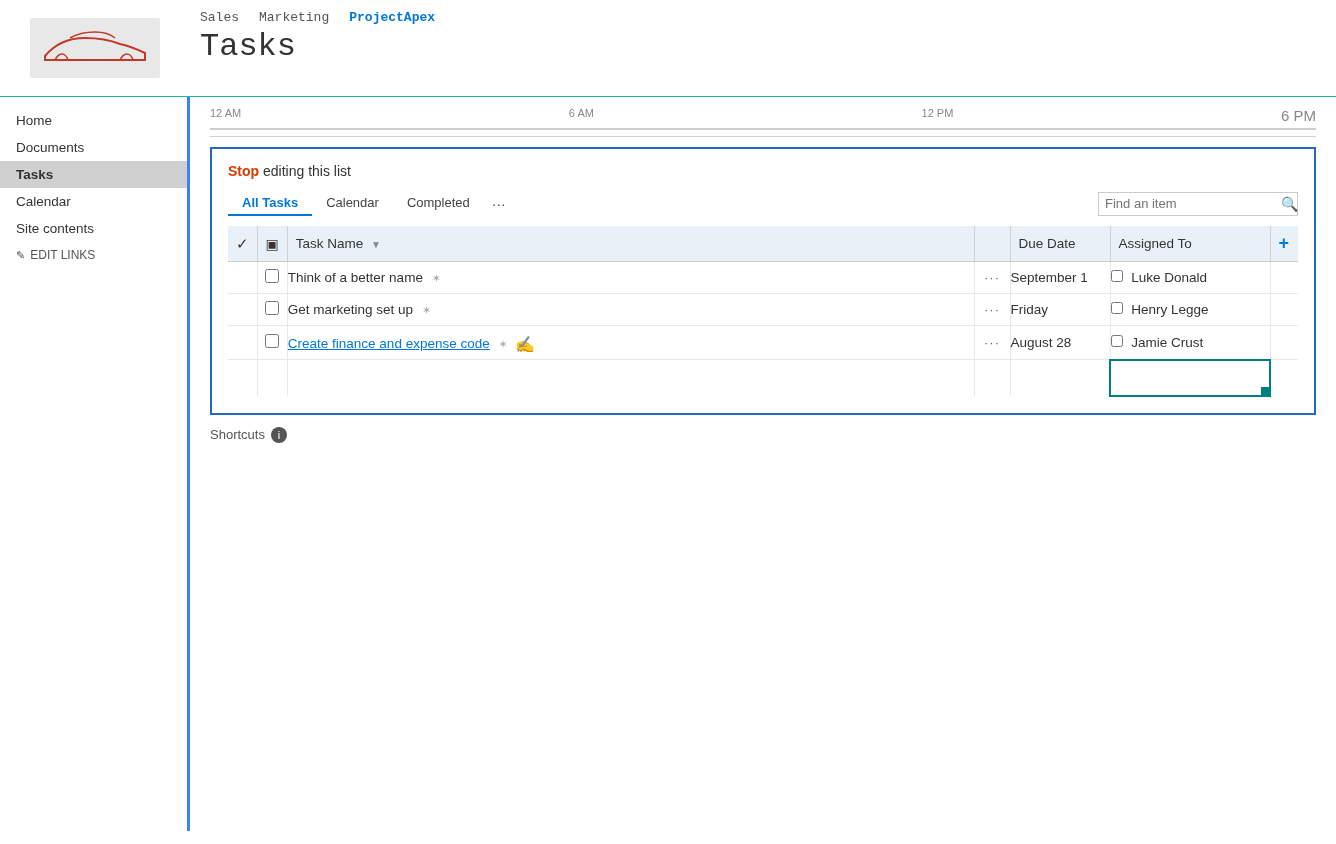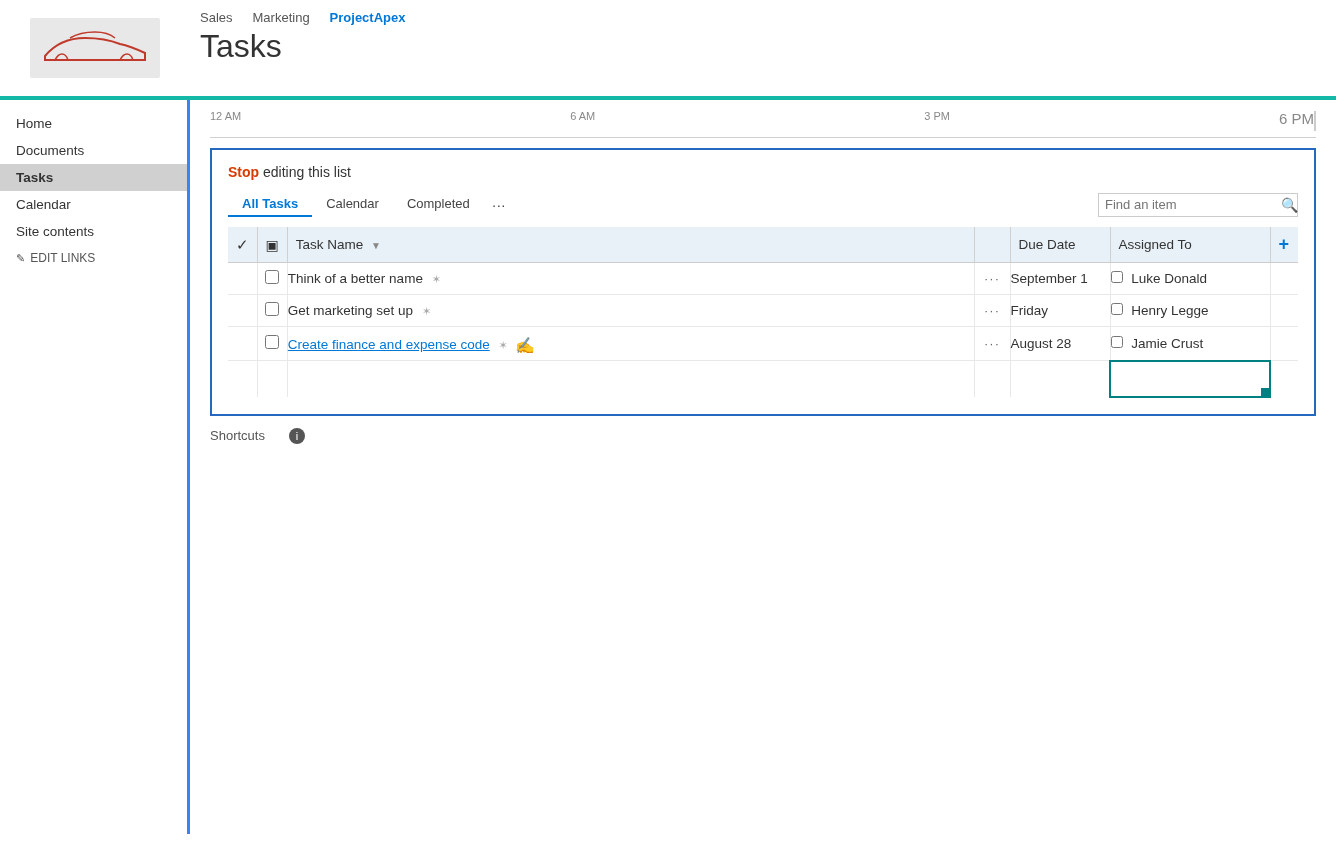--- a/index.html
+++ b/index.html
@@ -3,21 +3,22 @@
   <meta charset="utf-8">
   <style>
     * { box-sizing: border-box; margin: 0; padding: 0; }
     body { font-family: 'Segoe UI', Arial, sans-serif; font-size: 14px; color: #333; background: #fff; }
 
     
     .top-header {
       display: flex;
       align-items: flex-start;
       padding: 10px 20px 10px 0;
-      border-bottom: 4px solid #14b8a6;
+      border-bottom: 1px solid #14b8a6;
+      font-family: Liberation Mono, monospace;
     }
     .logo-area {
       width: 190px;
       min-width: 190px;
       display: flex;
       align-items: center;
       justify-content: center;
       padding: 8px 10px;
     }
     .logo-svg {
@@ -219,21 +220,21 @@
       top: 2px;
     }
 
     
     .shortcuts-footer {
       margin-top: 12px;
       font-size: 13px;
       color: #555;
       display: flex;
       align-items: center;
-      gap: 24px;
+      gap: 6px;
     }
     .info-circle {
       width: 16px;
       height: 16px;
       border-radius: 50%;
       background: #555;
       color: #fff;
       font-size: 11px;
       display: inline-flex;
       align-items: center;
@@ -290,25 +291,25 @@
     <div class="sidebar-item">Site contents</div>
     <div class="sidebar-edit-links">
       <span class="edit-pencil-icon">✎</span>
       <span>EDIT LINKS</span>
     </div>
   </div>
 
   <div class="content-area">
 
     <div class="timeline-outer">
-      <div style="display:flex; width:100%; flex-direction:row;align-items:flex-end;">
+      <div style="display:flex; width:100%; flex-direction:column;align-items:flex-end;">
         <div style="display:flex; width:100%; justify-content:space-between; margin-bottom:4px;">
           <span style="font-size:11px;color:#888;">12 AM</span>
           <span style="font-size:11px;color:#888;">6 AM</span>
-          <span style="font-size:11px;color:#888;">3 PM</span>
+          <span style="font-size:11px;color:#888;">12 PM</span>
           <span style="font-size:15px;color:#888;">6 PM</span>
         </div>
         <div class="tl-bar" style="width:100%;"></div>
       </div>
     </div>
 
     <div class="list-container">
 
       <div class="stop-editing-bar">
         <span class="stop-text">Stop</span><span> editing this list</span>

